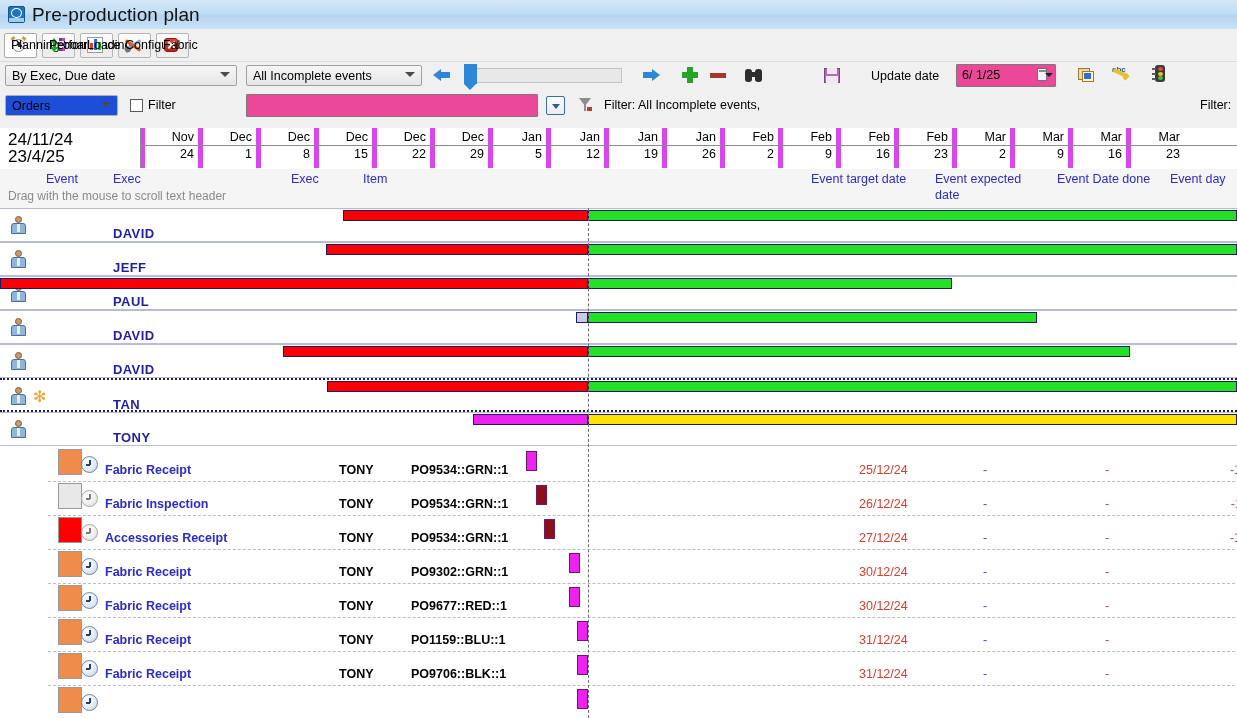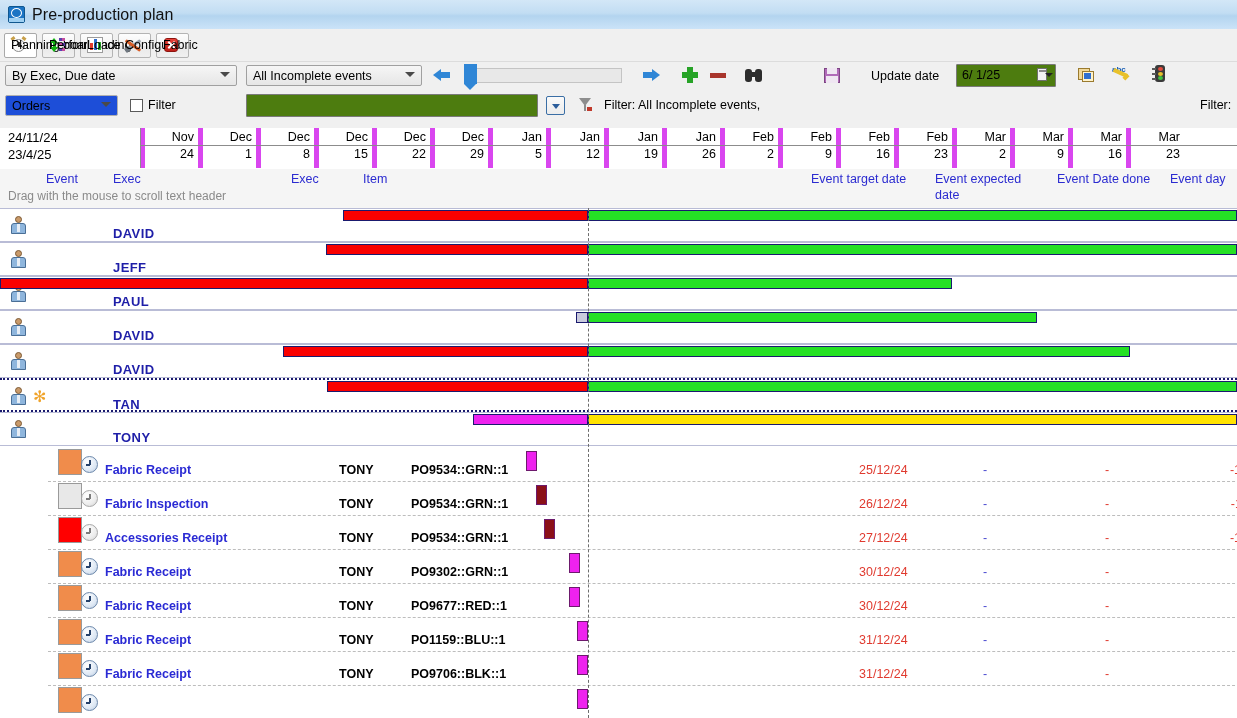--- a/index.html
+++ b/index.html
@@ -16,21 +16,21 @@
   .titlebar{
     position:absolute;left:0;top:0;width:1237px;height:29px;
     background:linear-gradient(to bottom,#d3e7f7 0%,#c2ddf3 45%,#b3d4ef 55%,#cbe3f8 100%);
     border-bottom:1px solid #9ab8d4;
     display:flex;align-items:center;
   }
   .titlebar .tb-ico{width:17px;height:17px;margin-left:8px;margin-right:7px;position:relative;flex:0 0 auto;}
   .titlebar .tb-ico .sq{position:absolute;left:0;top:0;width:17px;height:17px;background:#1b74c4;border:1px solid #10578f;box-sizing:border-box;border-radius:2px;}
   .titlebar .tb-ico .sw{position:absolute;left:3px;top:2px;width:11px;height:10px;border:1.6px solid #ffffff;border-radius:50%;box-sizing:border-box;}
   .titlebar .tb-ico .bar{position:absolute;left:1px;bottom:1px;width:15px;height:4px;background:#9fd0f2;}
-  .titlebar .tb-title{font-size:16px;color:#111;letter-spacing:.1px;text-align:right;}
+  .titlebar .tb-title{font-size:19px;color:#111;letter-spacing:.1px;text-align:right;}
 
   
   .tabbar{
     position:absolute;left:0;top:29px;width:1237px;height:33px;
     background:#f0f0f0;border-bottom:1px solid #dcdcdc;
     display:flex;align-items:center;padding-left:4px;box-sizing:border-box;
   }
   .tbtn{
     height:25px;display:flex;align-items:center;gap:6px;
     padding:0 9px 0 6px;margin-right:5px;
@@ -86,21 +86,21 @@
     position:absolute;height:21px;box-sizing:border-box;
     background:linear-gradient(to bottom,#f6f6f6,#e6e6e6);
     border:1px solid #a0a0a0;border-radius:2px;
     display:flex;align-items:center;padding-left:6px;font-size:12.5px;color:#000;
   }
   .combo .chev{position:absolute;right:6px;top:6px;width:0;height:0;
     border-left:5px solid transparent;border-right:5px solid transparent;border-top:5px solid #4a4a4a;}
   .combo.flat{background:#1d4ed8;border:1px solid #b0b0b0;}
 
   .txtbox{
-    position:absolute;height:23px;box-sizing:border-box;background:#4d7c0f;
+    position:absolute;height:23px;box-sizing:border-box;background:#ec4899;
     border:1px solid #7a7a7a;border-radius:1px;font-size:12.5px;color:#000;
     padding:3px 4px 0 5px;
   }
 
   .chk{position:absolute;width:13px;height:13px;background:#fff;border:1px solid #5a5a5a;box-sizing:border-box;}
   .chklbl{position:absolute;font-size:12.5px;color:#000;}
 
   .tb-ic{position:absolute;width:20px;height:20px;}
 
   
@@ -152,21 +152,21 @@
 
   .lbl{position:absolute;font-size:12.5px;color:#000;white-space:nowrap;}
 
   .bookmark{position:absolute;width:13px;height:20px;background:#2f86d6;}
   .bookmark:after{content:"";position:absolute;left:0;bottom:-6px;width:0;height:0;
     border-left:6.5px solid transparent;border-right:6.5px solid transparent;border-top:6px solid #2f86d6;}
   .slotbar{position:absolute;height:15px;background:#e8e8e8;border:1px solid #c4c4c4;box-sizing:border-box;}
 
   
   .datehdr{position:absolute;left:0;top:128px;width:1237px;height:41px;background:#fff;border-bottom:1px solid #8c8c8c;}
-  .datehdr .rng{position:absolute;left:8px;font-size:13px;color:#000;}
+  .datehdr .rng{position:absolute;left:8px;font-size:17px;color:#000;}
   .datehdr .rng1{top:2px;}
   .datehdr .rng2{top:19px;}
   .dcol{position:absolute;top:0;height:40px;border-left:5px solid #d946ef;box-sizing:border-box;}
   .dcol .m,.dcol .d{position:absolute;right:4px;font-size:12.5px;color:#000;text-align:right;}
   .dcol .m{top:2px;}
   .dcol .d{top:19px;}
 
   
   .texthdr{position:absolute;left:0;top:169px;width:1237px;height:39px;background:#f5f5f5;border-bottom:1px solid #b5b5b5;}
   .texthdr .ch{position:absolute;top:3px;font-size:12.5px;color:#2b2bd0;white-space:nowrap;}

